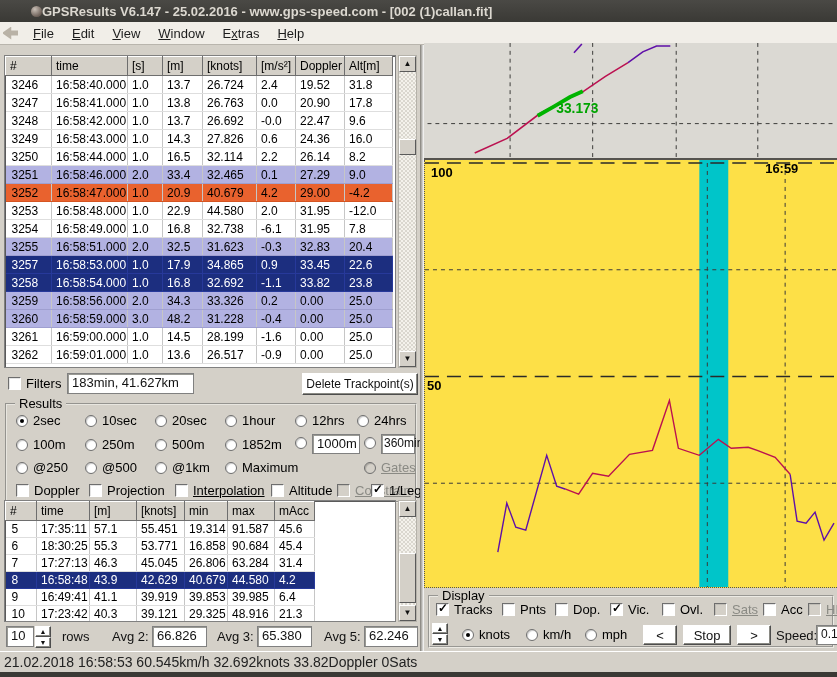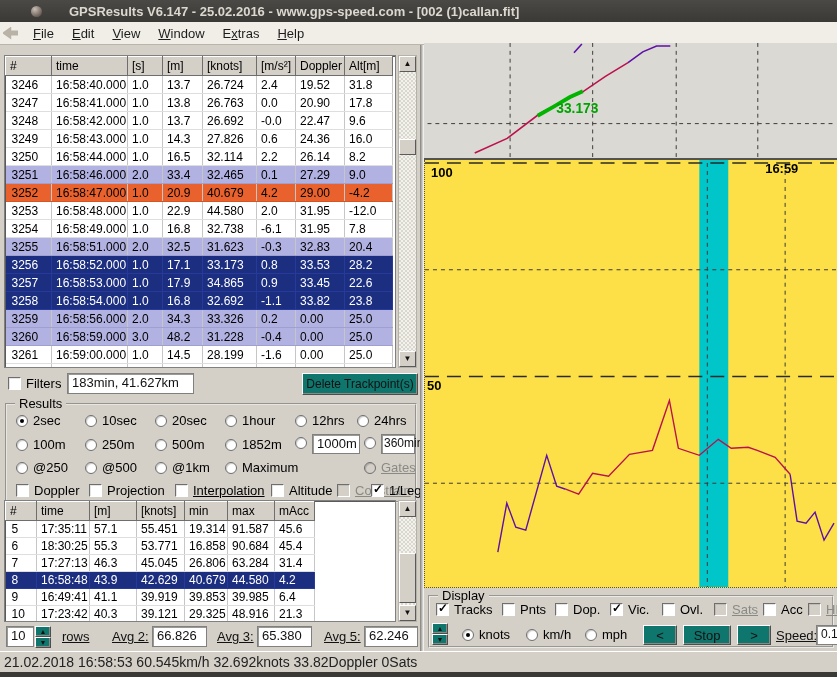--- a/index.html
+++ b/index.html
@@ -4,21 +4,21 @@
 <style>
   * { margin:0; padding:0; box-sizing:border-box; }
   html,body { width:837px; height:677px; overflow:hidden; }
   body { font-family:"Liberation Sans", sans-serif; font-size:12px; background:#d4d0c8; position:relative; }
 
   .titlebar { position:absolute; left:0; top:0; width:837px; height:22px;
     background:linear-gradient(#4a4945,#3a3935); color:#dcd8d0; font-weight:bold; font-size:13px;
     display:flex; align-items:center; }
   .title-dot { width:11px; height:11px; border-radius:50%; margin-left:31px;
     background:radial-gradient(circle at 35% 30%, #c9bfb6, #6e6159 70%); }
-  .title-text { margin-left:27px; white-space:nowrap; }
+  .title-text { margin-left:0; white-space:nowrap; }
 
   .menubar { position:absolute; left:0; top:22px; width:837px; height:23px; background:#f1eee8;
     display:flex; align-items:center; color:#1c1c1c; font-size:13px; border-bottom:1px solid #b9b5ad; }
   .mdi-icon { width:15px; height:13px; margin:0 6px 0 3px; background:#b9b2a6;
     clip-path:polygon(0 45%,55% 0,55% 30%,100% 30%,100% 70%,55% 70%,55% 100%,0 55%); }
   .menu-item { padding:2px 9px; cursor:default; }
   .menu-item u { text-decoration:underline; }
 
   .workarea { position:absolute; left:0; top:45px; width:837px; height:606px; background:#d4d0c8; }
   .vdivider { position:absolute; left:420px; top:0; width:4px; height:606px;
@@ -43,21 +43,21 @@
     background-image:repeating-conic-gradient(#f4f2ec 0 25%, #dad7cf 0 50%); background-size:4px 4px; }
   .sb-btn { position:absolute; left:0; width:17px; height:16px; background:#d4d0c8;
     border:1px solid; border-color:#fff #5a5a5a #5a5a5a #fff; font-size:8px; text-align:center;
     line-height:14px; color:#111; }
   .sb-thumb { position:absolute; left:0; width:17px; background:#d4d0c8;
     border:1px solid; border-color:#fff #5a5a5a #5a5a5a #fff; }
 
   
   .sunken { background:#fff; border:1px solid #808080; box-shadow:inset 1px 1px 0 #9a9a94;
     padding:1px 4px; font-size:13px; color:#111; display:inline-block; }
-  .btn { background:#0f766e; border:1px solid; border-color:#fff #4d4d4d #4d4d4d #fff;
+  .btn { background:#ffffff; border:1px solid; border-color:#fff #4d4d4d #4d4d4d #fff;
     box-shadow:inset -1px -1px 0 #8a8a84; text-align:center; font-size:13px; color:#111;
     display:inline-flex; align-items:center; justify-content:center; cursor:default; }
   .check { display:inline-flex; align-items:center; gap:5px; font-size:13px; white-space:nowrap; }
   .cb { width:13px; height:13px; background:#fff; border:1px solid; border-color:#6e6e6e #fff #fff #6e6e6e;
     box-shadow:inset 1px 1px 0 #3c3c3c22; position:relative; flex:0 0 auto; }
   .cb.on::after { content:"✓"; position:absolute; left:1px; top:-3px; font-size:12px; font-weight:bold; color:#000; }
   .cb.dis { background:#d4d0c8; }
   .radio { display:inline-flex; align-items:center; gap:5px; font-size:13px; white-space:nowrap; }
   .rb { width:12px; height:12px; border-radius:50%; background:#fff; border:1px solid #6e6e6e;
     box-shadow:inset 1px 1px 1px #00000033; position:relative; flex:0 0 auto; }
@@ -79,21 +79,21 @@
   .gl-major { stroke:#2a2a28; stroke-width:1.4; stroke-dasharray:14 8; fill:none; }
   .gl-minor { stroke:#3a3a38; stroke-width:1; stroke-dasharray:4 4; fill:none; }
   .axis-label { font:bold 13px "Liberation Sans",sans-serif; fill:#000; }
   .speed-tag { font:bold 14px "Liberation Sans",sans-serif; fill:#00a400; }
 
   .statusbar { position:absolute; left:0; top:651px; width:837px; height:21px; background:#d4d0c8;
     font-size:14px; color:#222; display:flex; align-items:center; padding-left:4px;
     border-top:1px solid #fff; }
   .bottom-edge { position:absolute; left:0; top:672px; width:837px; height:5px; background:#3a3935; }
 
-  .flabel { font-size:13px; color:#111;text-decoration:underline; }
+  .flabel { font-size:13px; color:#111; }
 </style>
 </head>
 <body>
 
 <div class="titlebar">
   <div class="title-dot"></div>
   <div class="title-text">GPSResults V6.147 - 25.02.2016 - www.gps-speed.com - [002 (1)callan.fit]</div>
 </div>
 
 <div class="menubar">
@@ -227,30 +227,20 @@
             <td>3255</td>
             <td>16:58:51.000</td>
             <td>2.0</td>
             <td>32.5</td>
             <td>31.623</td>
             <td>-0.3</td>
             <td>32.83</td>
             <td>20.4</td>
           </tr>
           <tr class="sel">
-            <td>3256</td>
-            <td>16:58:52.000</td>
-            <td>1.0</td>
-            <td>17.1</td>
-            <td>33.173</td>
-            <td>0.8</td>
-            <td>33.53</td>
-            <td>28.2</td>
-          </tr>
-          <tr class="sel">
             <td>3257</td>
             <td>16:58:53.000</td>
             <td>1.0</td>
             <td>17.9</td>
             <td>34.865</td>
             <td>0.9</td>
             <td>33.45</td>
             <td>22.6</td>
           </tr>
           <tr class="sel">

